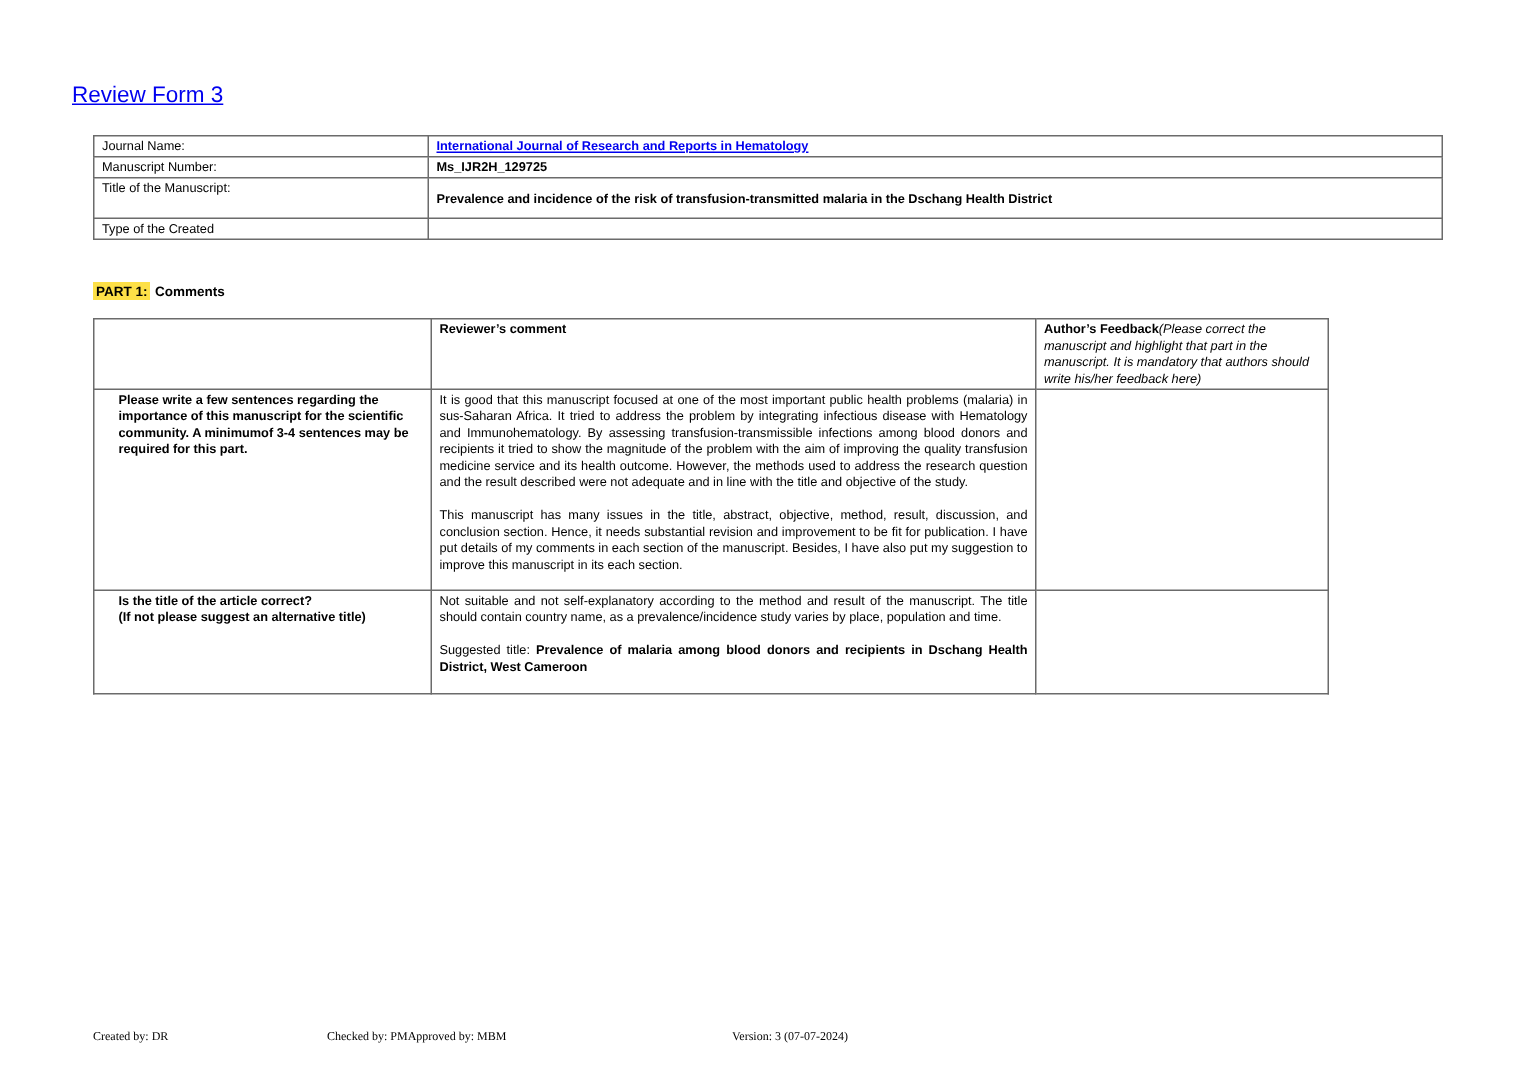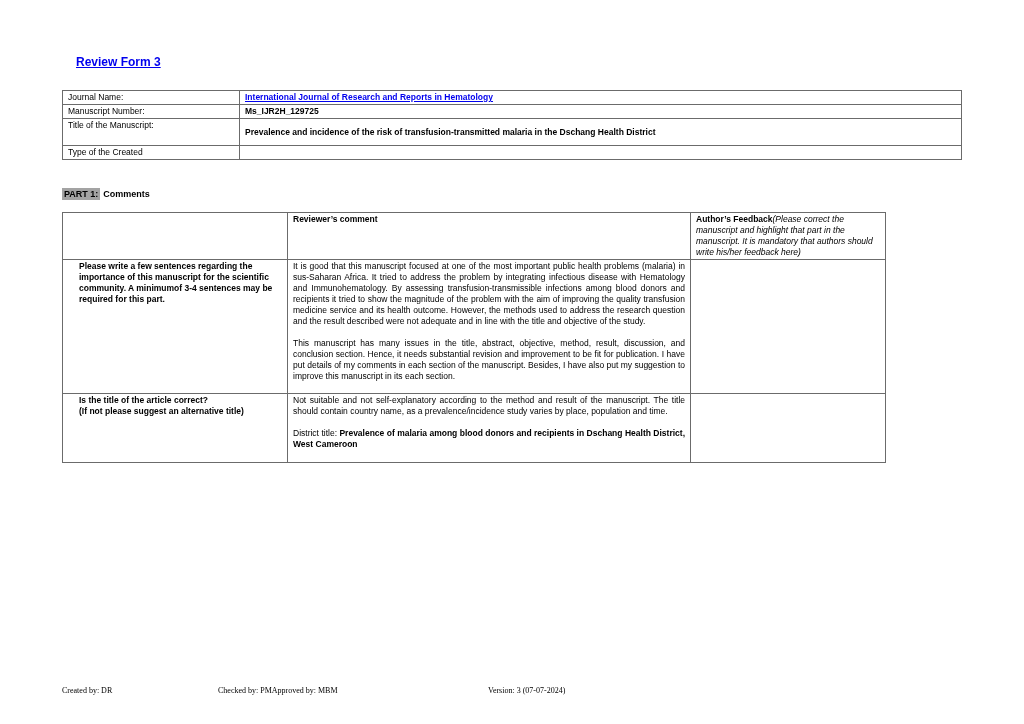--- a/index.html
+++ b/index.html
@@ -7,40 +7,40 @@
   body {
     background:#ffffff;
     font-family:"Liberation Sans", sans-serif;
     color:#000;
     position:relative;
     overflow:hidden;
   }
   .page { position:absolute; inset:0; }
 
   .doc-title {
-    position:absolute; left:76px; top:55px;
-    font-size:12px; font-weight:bold;
+    position:absolute; left:48px; top:55px;
+    font-size:15px; font-weight:normal;
     color:#0000ee; text-decoration:underline;
   }
 
   table { border-collapse:collapse; table-layout:fixed; position:absolute; }
   td { border:1px solid #6b6b6b; vertical-align:top; font-size:8.5px; line-height:11px; padding:1px 5px; }
 
   .info-table { left:62px; top:90px; width:900px; }
-  .info-table .c1 { width:177px; }
+  .info-table .c1 { width:223px; }
   .info-table tr.r-small td { height:14px; }
   .info-table tr.r-tall td { height:27px; }
   .vmid { vertical-align:middle; }
 
   .bold { font-weight:bold; }
   .italic { font-style:italic; }
   .link { color:#0000ee; font-weight:bold; text-decoration:underline; cursor:pointer;text-align:right; }
 
   .part-heading { position:absolute; left:62px; top:189px; font-size:9px; font-weight:bold; }
-  .highlight { background:#a3a3a3; padding:1px 2px; }
+  .highlight { background:#fde047; padding:1px 2px; }
   .part-title { margin-left:3px; }
 
   .comments-table { left:62px; top:212px; width:824px; }
   .comments-table .c1 { width:225px; }
   .comments-table .c2 { width:403px; }
   .comments-table tr.header-row td { height:34px; }
   .comments-table tr.row1 td { height:134px; }
   .comments-table tr.row2 td { height:69px; }
 
   .question { font-weight:bold; padding-left:16px; }
@@ -105,21 +105,21 @@
       <td></td>
     </tr>
 
     <tr class="row2">
       <td class="c1 question">
         <div>Is the title of the article correct?</div>
         <div>(If not please suggest an alternative title)</div>
       </td>
       <td class="c2 comment">
         <p>Not suitable and not self-explanatory according to the method and result of the manuscript. The title should contain country name, as a prevalence/incidence study varies by place, population and time.</p>
-        <p class="pspace"><span>District title: </span><span class="bold">Prevalence of malaria among blood donors and recipients in Dschang Health District, West Cameroon</span></p>
+        <p class="pspace"><span>Suggested title: </span><span class="bold">Prevalence of malaria among blood donors and recipients in Dschang Health District, West Cameroon</span></p>
       </td>
       <td></td>
     </tr>
   </tbody>
     </table>
 
   <div class="footer">
     <span class="f-created">Created by: DR</span>
     <span class="f-checked">Checked by: PMApproved by: MBM</span>
     <span class="f-version">Version: 3 (07-07-2024)</span>

